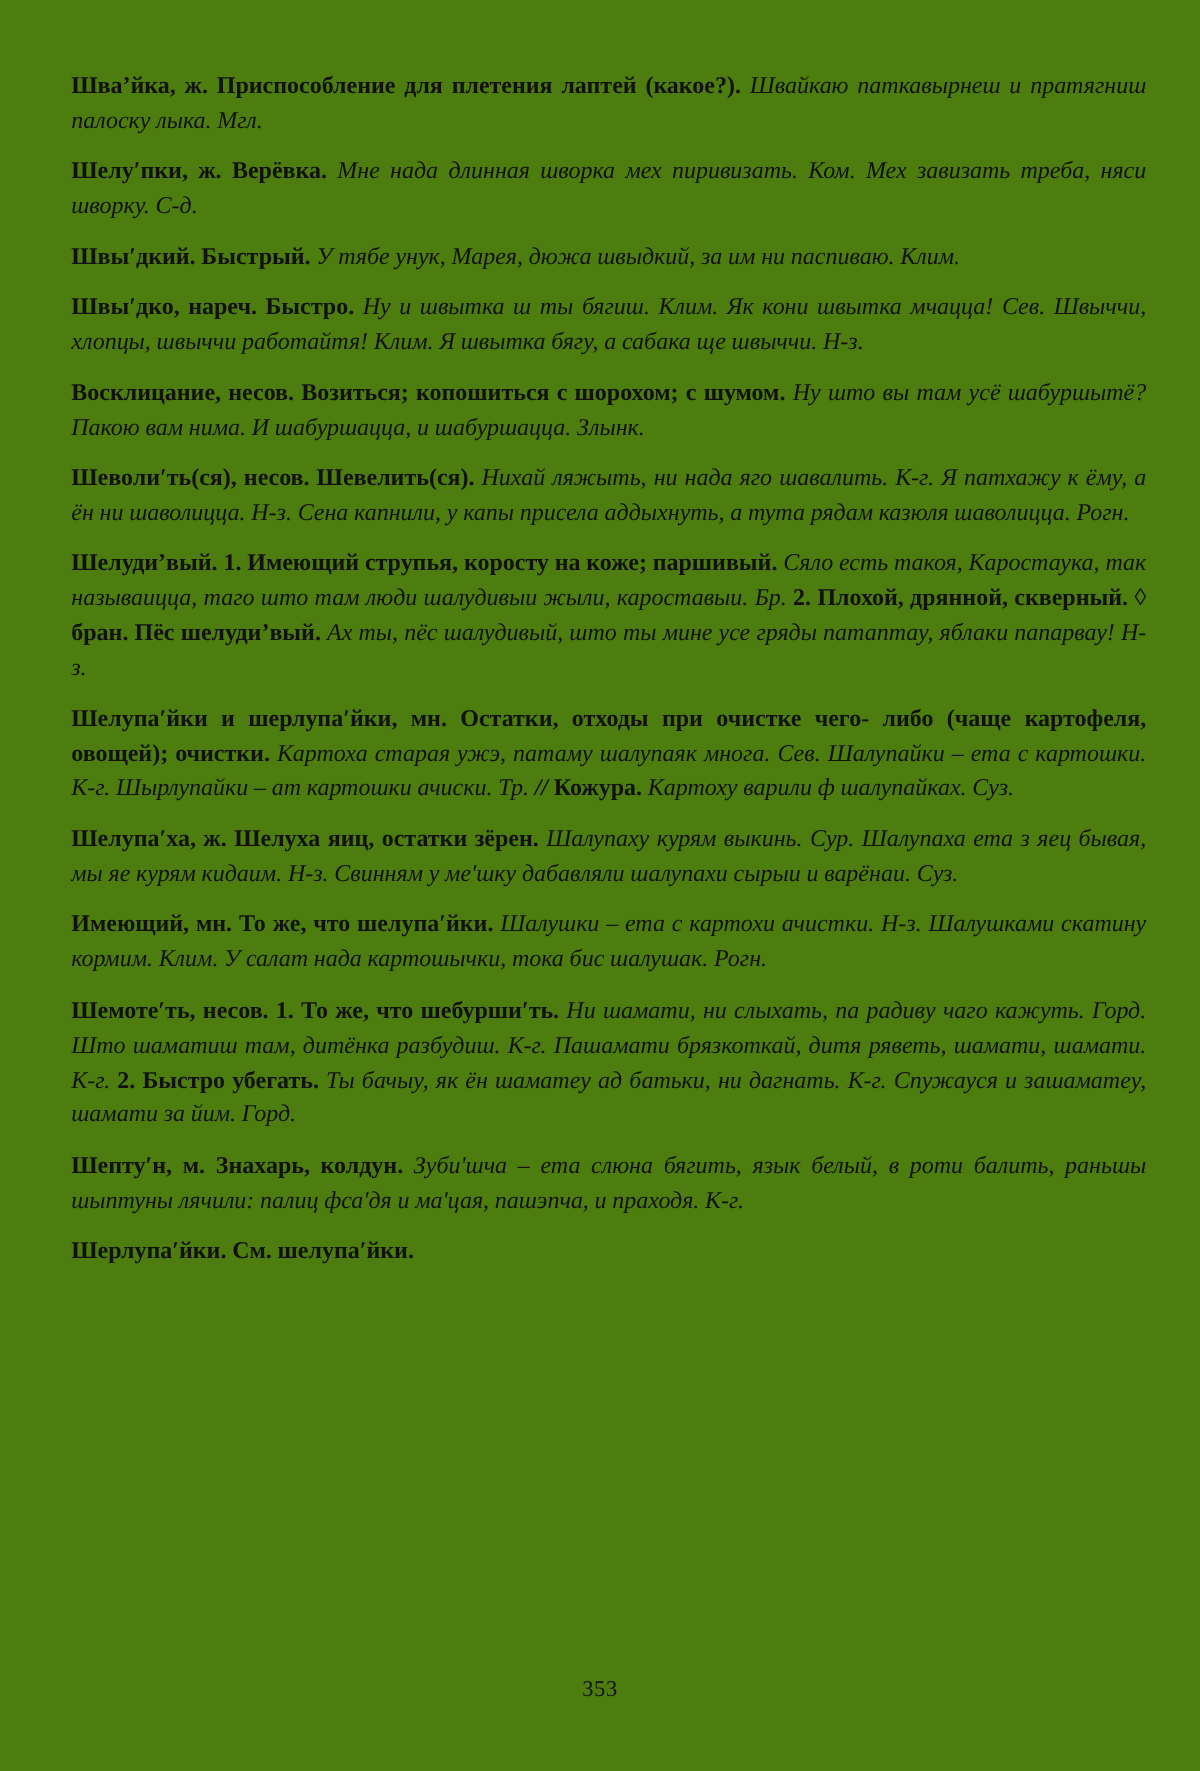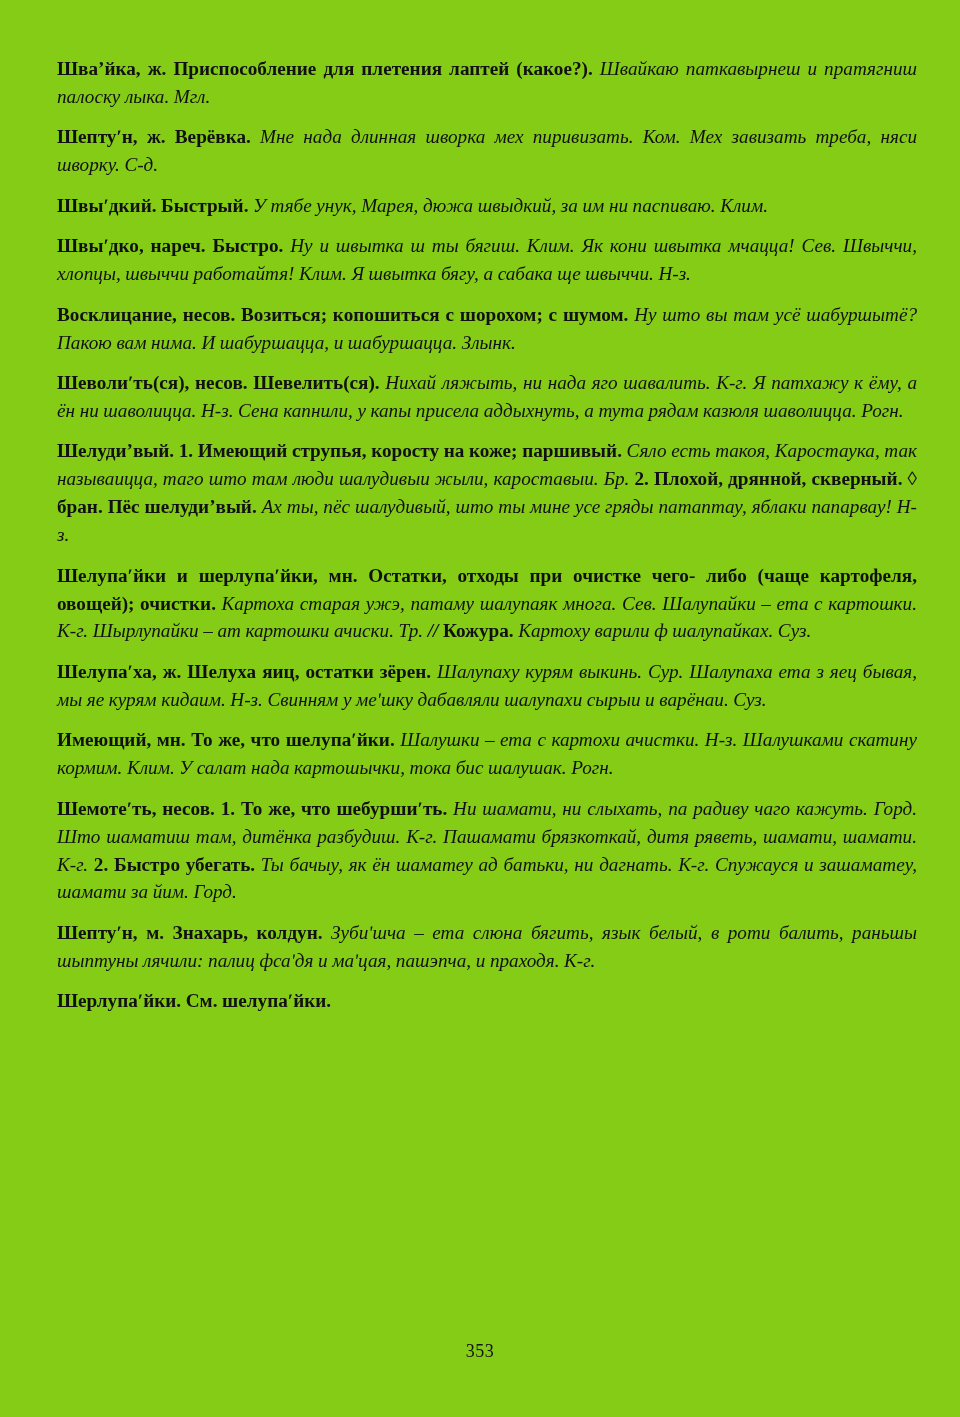--- a/index.html
+++ b/index.html
@@ -10,21 +10,21 @@
   }
   body {
     font-family: "Liberation Serif", "DejaVu Serif", serif;
     color: #111111;
   }
   .page {
     position: relative;
     width: 960px;
     height: 1417px;
     margin: 0 auto;
-    background: #84cc16;
+    background: #4d7c0f;
     overflow: hidden;
     box-sizing: border-box;
   }
   .text-block {
     position: absolute;
     left: 57px;
     top: 55px;
     width: 860px;
   }
   .entry {
@@ -67,21 +67,21 @@
     letter-spacing: 0.5px;
   }
 </style>
 </head>
 <body>
 
 <div class="page">
 
   <div class="text-block">
     <p class="entry"><span class="hw">Шва’йка, ж. Приспособление для плетения лаптей (какое?).</span><span class="ex"> Швайкаю паткавырнеш и пратягниш палоску лыка. Мгл.</span></p>
-    <p class="entry"><span class="hw">Шептуʹн, ж. Верёвка.</span><span class="ex"> Мне нада длинная шворка мех пиривизать. Ком. Мех завизать треба, няси шворку. С-д.</span></p>
+    <p class="entry"><span class="hw">Шелуʹпки, ж. Верёвка.</span><span class="ex"> Мне нада длинная шворка мех пиривизать. Ком. Мех завизать треба, няси шворку. С-д.</span></p>
     <p class="entry"><span class="hw">Швыʹдкий. Быстрый.</span><span class="ex"> У тябе унук, Марея, дюжа швыдкий, за им ни паспиваю. Клим.</span></p>
     <p class="entry"><span class="hw">Швыʹдко, нареч. Быстро.</span><span class="ex"> Ну и швытка ш ты бягиш. Клим. Як кони швытка мчацца! Сев. Швыччи, хлопцы, швыччи работайтя!  Клим. Я швытка бягу, а сабака ще швыччи. Н-з.</span></p>
     <p class="entry"><span class="hw">Восклицание, несов. Возиться; копошиться с шорохом; с шумом.</span><span class="ex"> Ну што вы там усё шабуршытё? Пакою вам нима. И шабуршацца, и шабуршацца. Злынк.</span></p>
     <p class="entry"><span class="hw">Шеволиʹть(ся), несов. Шевелить(ся).</span><span class="ex"> Нихай ляжыть, ни нада яго шавалить. К-г. Я патхажу к ёму, а ён ни шаволицца. Н-з. Сена капнили, у капы присела аддыхнуть, а тута рядам казюля шаволицца. Рогн.</span></p>
     <p class="entry"><span class="hw">Шелуди’вый. 1. Имеющий струпья, коросту на коже; паршивый.</span><span class="ex"> Сяло есть такоя, Каростаука, так называицца, таго што там люди шалудивыи жыли, кароставыи. Бр. </span><span class="hw">2. Плохой, дрянной, скверный.  ◊ бран. Пёс шелуди’вый.</span><span class="ex"> Ах ты, пёс шалудивый, што ты мине усе гряды патаптау, яблаки папарвау! Н-з.</span></p>
     <p class="entry"><span class="hw">Шелупаʹйки и шерлупаʹйки, мн. Остатки, отходы при очистке чего- либо (чаще картофеля, овощей); очистки.</span><span class="ex"> Картоха старая ужэ, патаму шалупаяк многа. Сев. Шалупайки – ета с картошки. К-г. Шырлупайки – ат картошки ачиски. Тр. </span><span class="bi">// </span><span class="hw">Кожура.</span><span class="ex"> Картоху варили ф шалупайках. Суз.</span></p>
     <p class="entry"><span class="hw">Шелупаʹха, ж. Шелуха яиц, остатки зёрен.</span><span class="ex"> Шалупаху курям выкинь. Сур. Шалупаха ета з яец бывая, мы яе курям кидаим. Н-з. Свинням у меʹшку дабавляли шалупахи сырыи и варёнаи. Суз.</span></p>
     <p class="entry"><span class="hw">Имеющий, мн. То же, что шелупаʹйки.</span><span class="ex"> Шалушки – ета с картохи ачистки. Н-з. Шалушками скатину кормим. Клим. У салат нада картошычки, тока бис шалушак. Рогн.</span></p>
     <p class="entry"><span class="hw">Шемотеʹть, несов. 1. То же, что шебуршиʹть.</span><span class="ex"> Ни шамати, ни слыхать, па радиву чаго кажуть. Горд.  Што шаматиш там, дитёнка разбудиш. К-г. Пашамати брязкоткай, дитя ряветь, шамати, шамати. К-г. </span><span class="hw">2. Быстро убегать.</span><span class="ex"> Ты бачыу, як ён шаматеу ад батьки, ни дагнать. К-г. Спужауся и зашаматеу, шамати за йим. Горд.</span></p>
     <p class="entry"><span class="hw">Шептуʹн, м. Знахарь, колдун.</span><span class="ex"> Зубиʹшча – ета слюна бягить, язык белый, в роти балить, раньшы шыптуны лячили: палиц фсаʹдя и маʹцая, пашэпча, и прaходя. К-г.</span></p>

